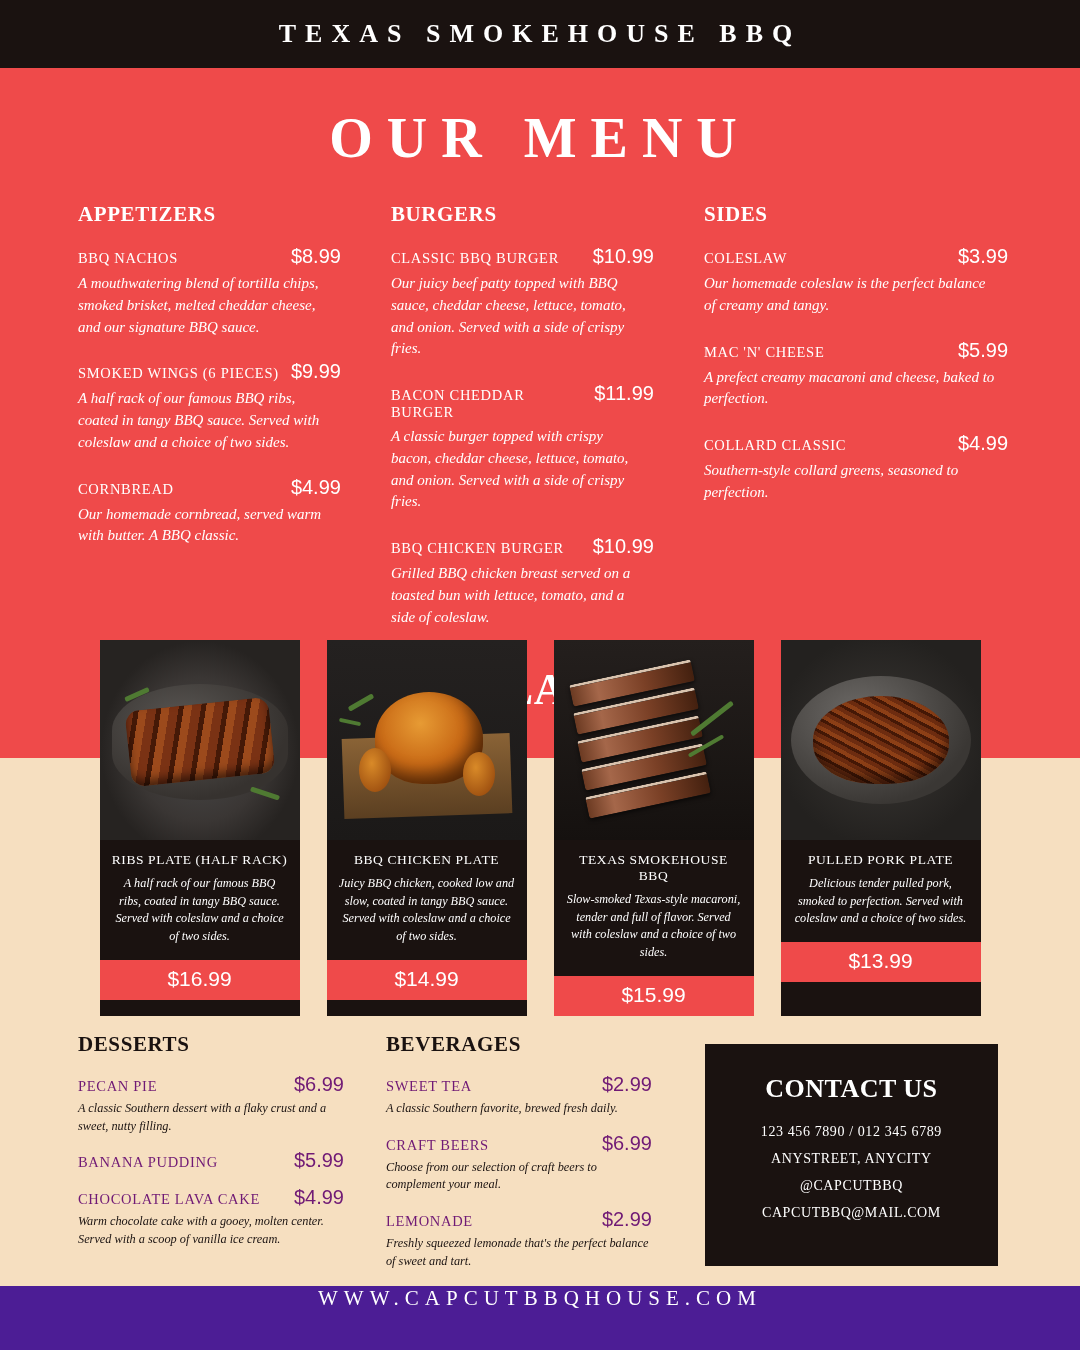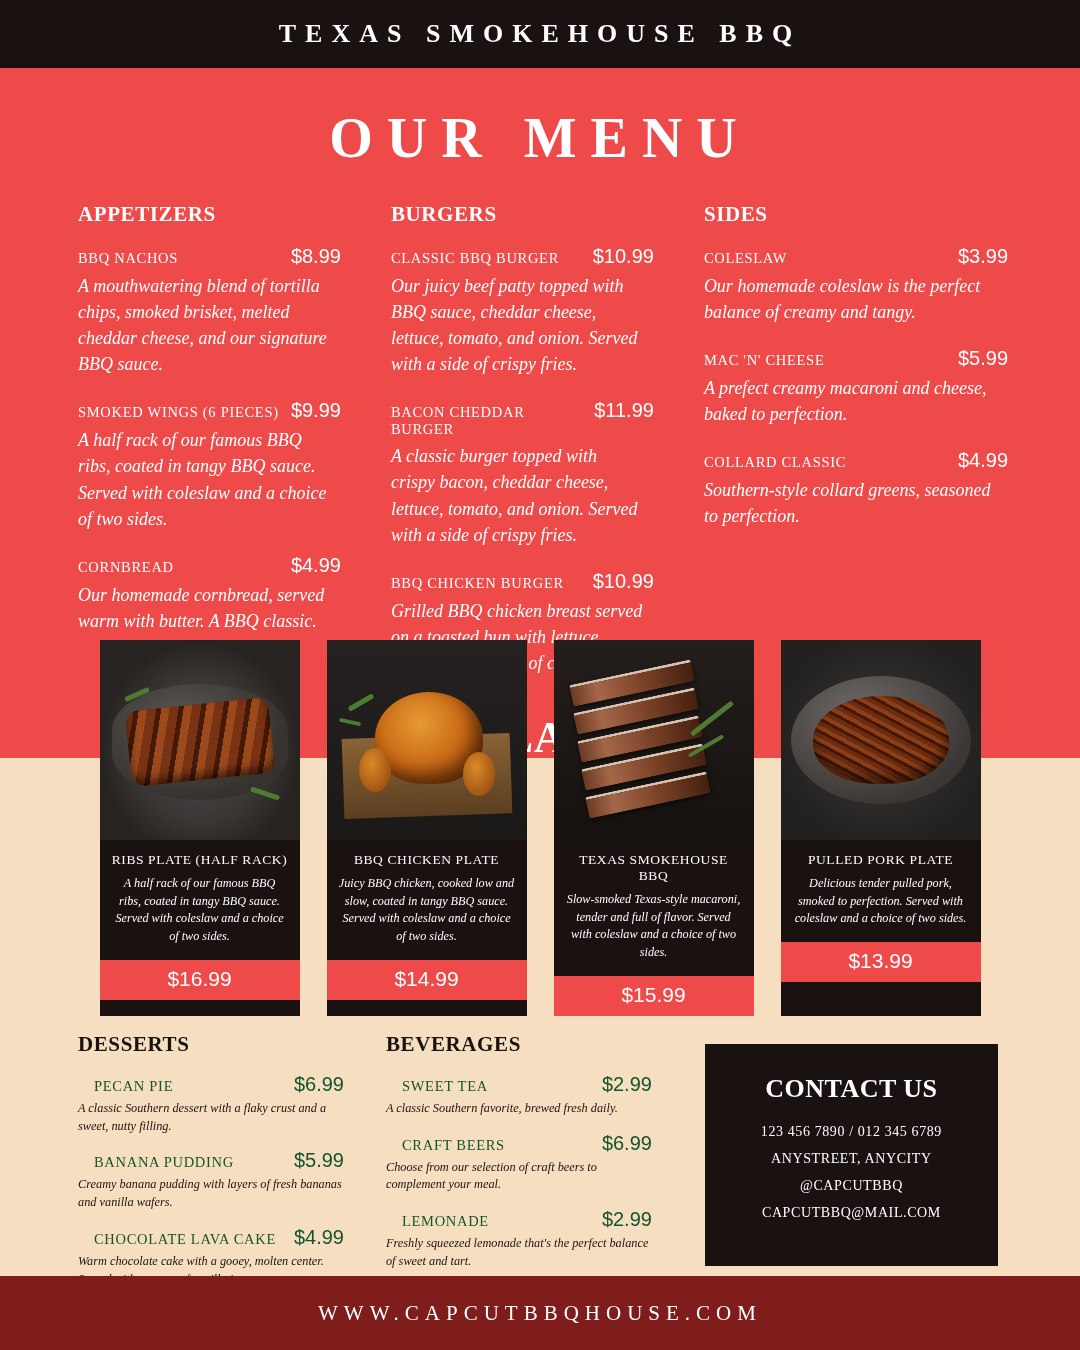--- a/index.html
+++ b/index.html
@@ -59,21 +59,21 @@
   }
   .item-name {
     font-size:14.5px; letter-spacing:0.7px;
     font-family:"Liberation Serif", serif;
   }
   .item-price {
     font-size:20px; font-family:"Liberation Sans", sans-serif;
     font-weight:400; white-space:nowrap; padding-left:8px;
   }
   .item-desc {
-    color:#fff; font-size:18px; font-style:italic;
+    color:#fff; font-size:15px; font-style:italic;
     line-height:1.45; margin-top:5px; max-width:96%;
   }
 
   
   .platters-title {
     text-align:center; color:#ffffff; font-size:44px; font-weight:700;
     letter-spacing:0.5px; margin-top:14px;
     font-family:"Liberation Serif", serif;
   }
   .platters {
@@ -100,22 +100,21 @@
     display:flex; padding:16px 78px 0 78px;
   }
   .bcol { width:33.33%; padding-right:42px; }
   .bcol-head {
     color:#1a1210; font-size:21px; font-weight:700; letter-spacing:0.6px;
     margin-bottom:16px; font-family:"Liberation Serif", serif;
   }
   .bitem { margin-bottom:14px; }
   .bitem-row {
     display:flex; justify-content:space-between; align-items:baseline;
-    color:#14532d;
-    margin-left:16px;
+    color:#701a75;
   }
   .bitem-name { font-size:14.5px; letter-spacing:0.7px; }
   .bitem-price {
     font-size:20px; font-family:"Liberation Sans", sans-serif;
     white-space:nowrap; padding-left:8px;
   }
   .bitem-desc {
     color:#1a1210; font-size:12.3px; font-style:italic;
     line-height:1.45; margin-top:4px;
   }
@@ -127,22 +126,22 @@
     align-self:flex-start;
   }
   .contact-title {
     font-size:26px; font-weight:700; letter-spacing:0.5px;
     margin-bottom:20px; font-family:"Liberation Serif", serif;
   }
   .contact-line { font-size:14px; letter-spacing:0.6px; margin:11px 0; }
 
   
   .footer {
-    position:absolute; left:0; bottom:0; width:100%; height:74px;
-    background:#7f1d1d; display:flex; align-items:center; justify-content:center;
+    position:absolute; left:0; bottom:0; width:100%; height:64px;
+    background:#4c1d95; display:flex; justify-content:center;
   }
   .footer-text {
     color:#fff; font-size:21px; letter-spacing:6px;
     font-family:"Liberation Serif", serif;
   }
 
   
   .food { position:absolute; inset:0; }
   .f-ribs { background:
       radial-gradient(ellipse at 50% 55%, #4a4a4a 0%, #3a3634 46%, #262321 70%),
@@ -392,21 +391,20 @@
         <span class="bitem-price">$6.99</span>
       </div>
       <div class="bitem-desc">A classic Southern dessert with a flaky crust and a sweet, nutty filling.</div>
     </div>
 
     <div class="bitem">
       <div class="bitem-row">
         <span class="bitem-name">BANANA PUDDING</span>
         <span class="bitem-price">$5.99</span>
       </div>
-      <div class="bitem-desc">Creamy banana pudding with layers of fresh bananas and vanilla wafers.</div>
     </div>
 
     <div class="bitem">
       <div class="bitem-row">
         <span class="bitem-name">CHOCOLATE LAVA CAKE</span>
         <span class="bitem-price">$4.99</span>
       </div>
       <div class="bitem-desc">Warm chocolate cake with a gooey, molten center. Served with a scoop of vanilla ice cream.</div>
     </div>
   </div>

